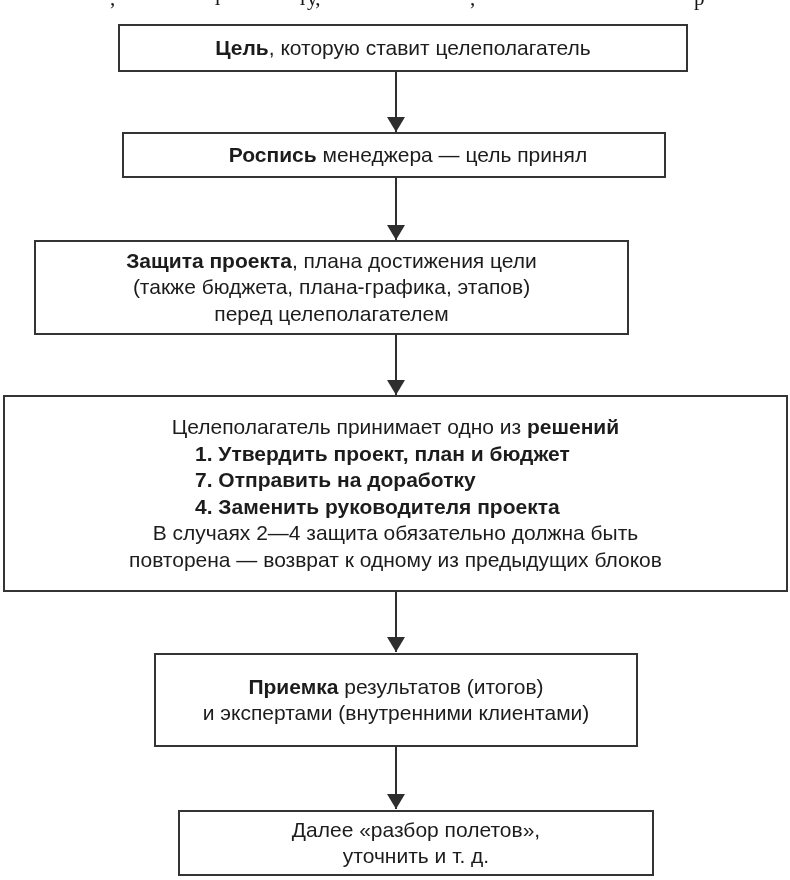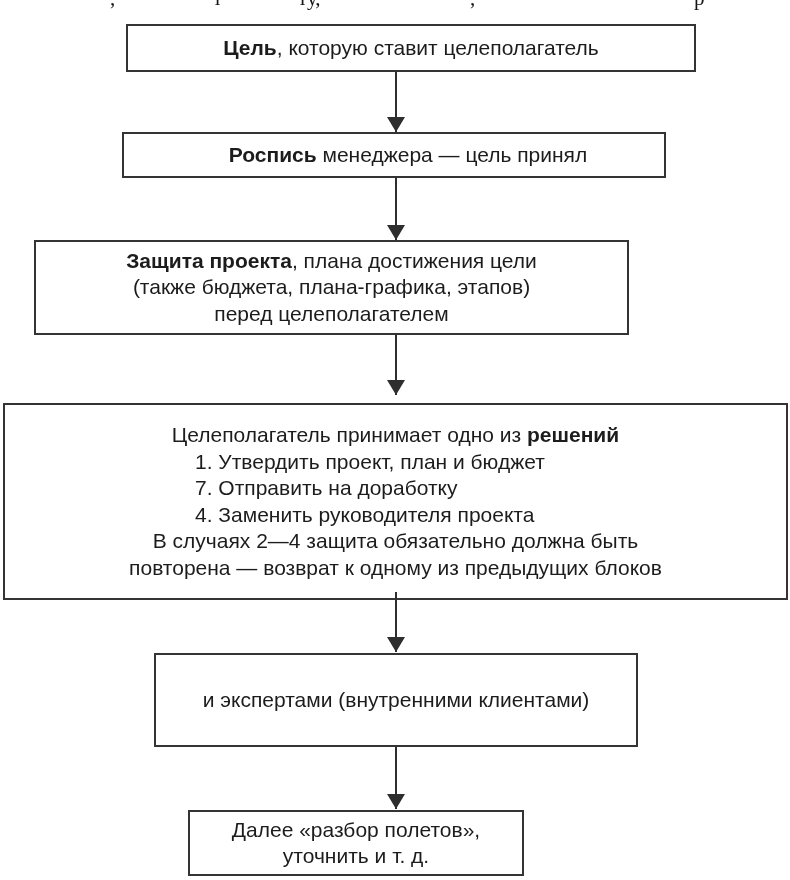--- a/index.html
+++ b/index.html
@@ -31,34 +31,35 @@
   .box {
     position: absolute;
     box-sizing: border-box;
     border: 2px solid #343434;
     background: #ffffff;
     display: flex;
     flex-direction: column;
     justify-content: center;
     text-align: center;
   }
-  .b1 { left: 126px; top: 24px;  width: 570px; height: 48px; }
+  .b1 { left: 118px; top: 24px;  width: 570px; height: 48px; }
   .b2 { left: 122px; top: 132px; width: 544px; height: 46px; padding-left: 28px; }
   .b3 { left: 34px;  top: 240px; width: 595px; height: 95px; }
-  .b4 { left: 3px;   top: 395px; width: 785px; height: 197px; margin-top: 8px; }
+  .b4 { left: 3px;   top: 395px; width: 785px; height: 197px; }
   .b5 { left: 154px; top: 653px; width: 484px; height: 94px; }
-  .b6 { left: 188px; top: 810px; width: 336px; height: 66px; }
+  .b6 { left: 178px; top: 810px; width: 476px; height: 66px; }
 
   .line b { font-weight: bold; }
 
   .list-block {
     width: -moz-fit-content;
     width: fit-content;
     margin: 0 0 0 190px;
     text-align: left;
+    font-weight: bold;
   }
 
   .arrow {
     position: absolute;
     left: 395px;
     width: 2px;
     background: #2e2e2e;
   }
   .arrow::after {
     content: "";
@@ -115,20 +116,21 @@
       <div class="line"><span>7. Отправить на доработку</span></div>
       <div class="line"><span>4. Заменить руководителя проекта</span></div>
     </div>
     <div class="line"><span>В случаях 2—4 защита обязательно должна быть</span></div>
     <div class="line"><span>повторена — возврат к одному из предыдущих блоков</span></div>
   </div>
 
   <div class="arrow a4"></div>
 
   <div class="box b5">
+    <div class="line"><span></span><b>Приемка</b><span> результатов (итогов)</span></div>
     <div class="line"><span>и экспертами (внутренними клиентами)</span></div>
   </div>
 
   <div class="arrow a5"></div>
 
   <div class="box b6">
     <div class="line"><span>Далее «разбор полетов»,</span></div>
     <div class="line"><span>уточнить и т. д.</span></div>
   </div>
 

